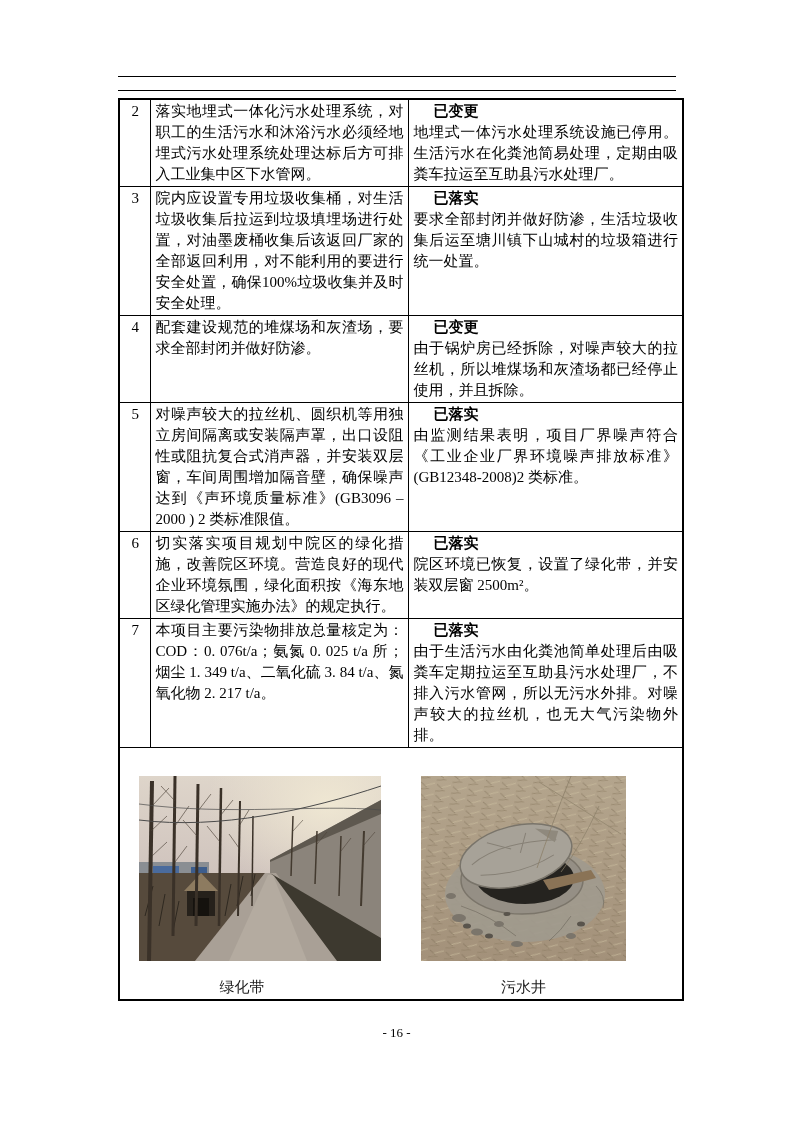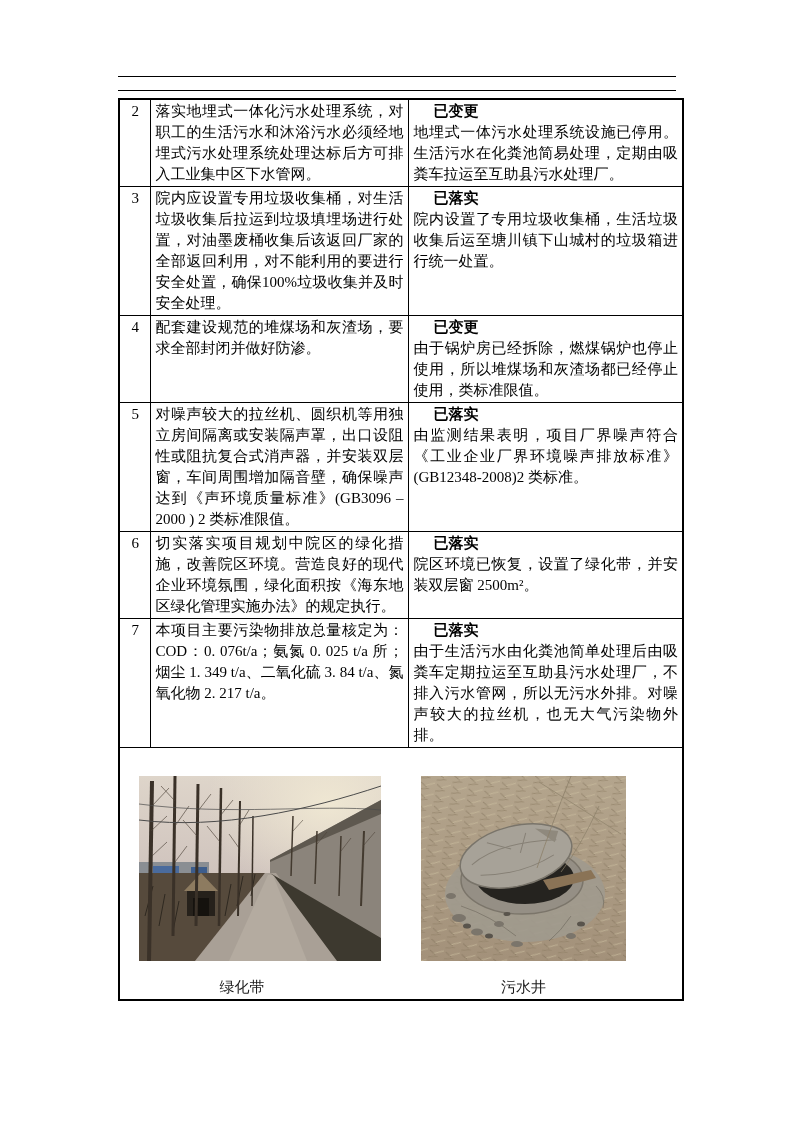--- a/index.html
+++ b/index.html
@@ -115,29 +115,29 @@
         <td class="col-status">
           <div class="status-label">已变更</div>
           <div class="status-text">地埋式一体污水处理系统设施已停用。生活污水在化粪池简易处理，定期由吸粪车拉运至互助县污水处理厂。</div>
         </td>
       </tr>
       <tr class="r3">
         <td class="col-num">3</td>
         <td class="col-req">院内应设置专用垃圾收集桶，对生活垃圾收集后拉运到垃圾填埋场进行处置，对油墨废桶收集后该返回厂家的全部返回利用，对不能利用的要进行安全处置，确保100%垃圾收集并及时安全处理。</td>
         <td class="col-status">
           <div class="status-label">已落实</div>
-          <div class="status-text">院内设置了专用垃圾收集桶，生活垃圾收集后运至塘川镇下山城村的垃圾箱进行统一处置。</div>
+          <div class="status-text">要求全部封闭并做好防渗，生活垃圾收集后运至塘川镇下山城村的垃圾箱进行统一处置。</div>
         </td>
       </tr>
       <tr class="r4">
         <td class="col-num">4</td>
         <td class="col-req">配套建设规范的堆煤场和灰渣场，要求全部封闭并做好防渗。</td>
         <td class="col-status">
           <div class="status-label">已变更</div>
-          <div class="status-text">由于锅炉房已经拆除，燃煤锅炉也停止使用，所以堆煤场和灰渣场都已经停止使用，类标准限值。</div>
+          <div class="status-text">由于锅炉房已经拆除，对噪声较大的拉丝机，所以堆煤场和灰渣场都已经停止使用，并且拆除。</div>
         </td>
       </tr>
       <tr class="r5">
         <td class="col-num">5</td>
         <td class="col-req">对噪声较大的拉丝机、圆织机等用独立房间隔离或安装隔声罩，出口设阻性或阻抗复合式消声器，并安装双层窗，车间周围增加隔音壁，确保噪声达到《声环境质量标准》(GB3096 – 2000 ) 2 类标准限值。</td>
         <td class="col-status">
           <div class="status-label">已落实</div>
           <div class="status-text">由监测结果表明，项目厂界噪声符合《工业企业厂界环境噪声排放标准》(GB12348-2008)2 类标准。</div>
         </td>
       </tr>
@@ -310,14 +310,15 @@
               </svg>
               <figcaption>污水井</figcaption>
             </figure>
 
           </div>
         </td>
       </tr>
     </tbody>
   </table>
 
+  <div class="page-number">- 16 -</div>
 
 </div>
 
 </body></html>

